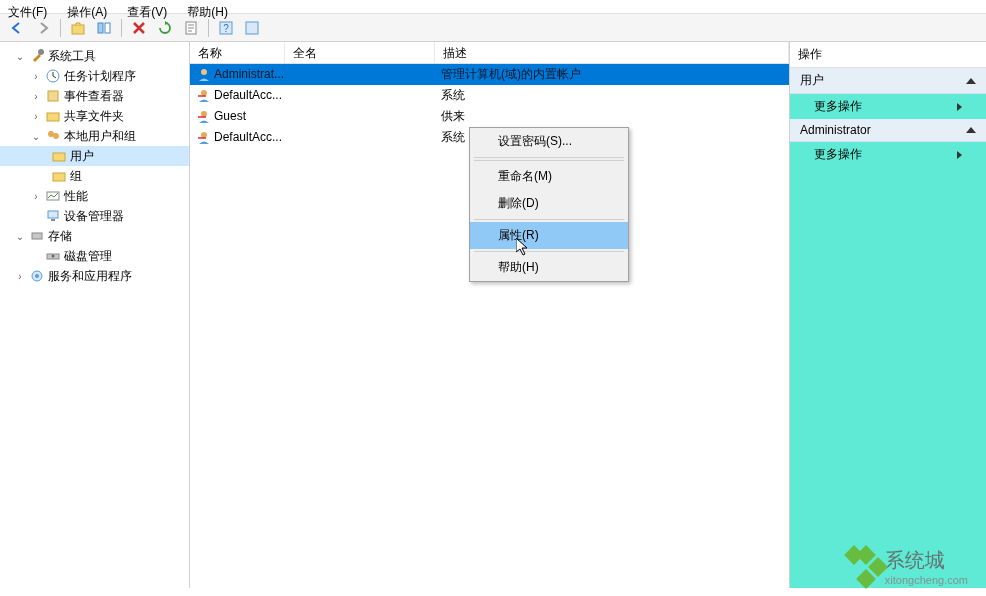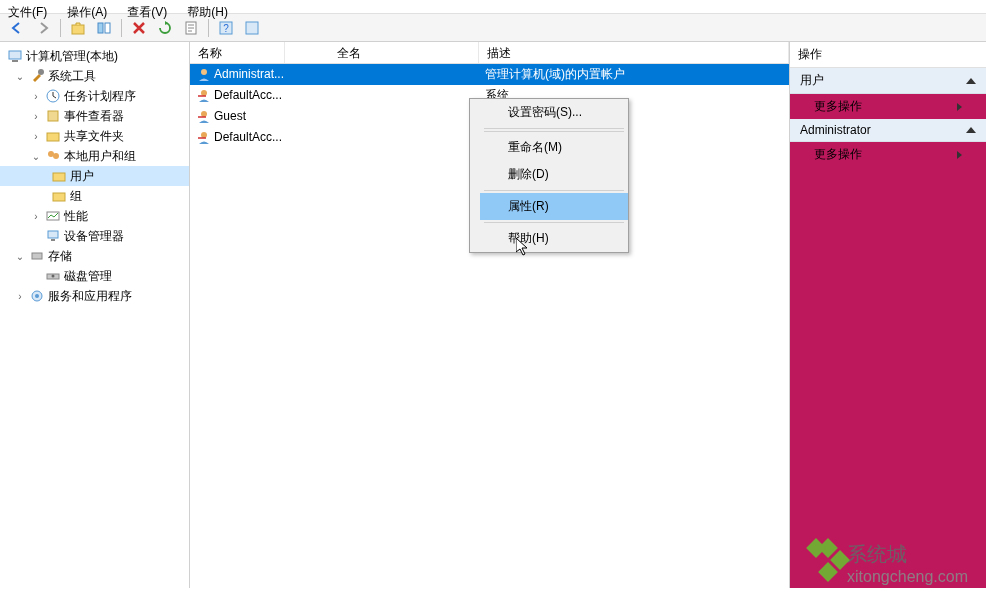--- a/index.html
+++ b/index.html
@@ -16,42 +16,42 @@
 .tree-row .expander { width: 12px; text-align: center; color: #666; font-size: 10px; }
 .tree-row .icon { width: 16px; height: 16px; margin: 0 3px; display: flex; align-items: center; justify-content: center; }
 .indent-0 { padding-left: 4px; }
 .indent-1 { padding-left: 14px; }
 .indent-2 { padding-left: 30px; }
 .indent-3 { padding-left: 48px; }
 .list { flex: 1; border-right: 1px solid #d0d0d0; position: relative; }
 .list-header { display: flex; height: 22px; border-bottom: 1px solid #e0e0e0; background: #fff; }
 .list-header .col { padding: 3px 8px; border-right: 1px solid #e8e8e8; }
 .col-name { width: 95px; }
-.col-full { width: 150px; margin-left: 44px; }
+.col-full { width: 150px; }
 .col-desc { flex: 1; }
 .list-row { display: flex; height: 21px; align-items: center; cursor: default; }
-.list-row.selected { background: #0078d7; color: #ffffff; align-items: center; }
+.list-row.selected { background: #0078d7; color: #0f172a; align-items: center; }
 .list-row .cell { padding: 2px 6px; overflow: hidden; white-space: nowrap; }
 .list-row .icon { width: 16px; height: 16px; margin-right: 2px; display: inline-flex; vertical-align: middle; }
-.actions { width: 196px; background: #be185d; }
+.actions { width: 196px; background: #5eead4; }
 .actions-title { padding: 4px 8px; background: #fff; border-bottom: 1px solid #e0e0e0; }
 .actions-section { background: #e6eef7; padding: 4px 10px; border-bottom: 1px solid #d8e0ea; display:flex; justify-content:space-between; align-items:center; }
 .actions-item { padding: 4px 24px; display:flex; justify-content:space-between; align-items:center; cursor:default;text-align:center; }
 .tri-up { width:0; height:0; border-left:5px solid transparent; border-right:5px solid transparent; border-bottom:6px solid #333; }
 .tri-right { width:0; height:0; border-top:4px solid transparent; border-bottom:4px solid transparent; border-left:5px solid #333; }
-.context-menu { position: absolute; left: 469px; top: 98px; width: 160px; background: #f0f0f0; border: 1px solid #a0a0a0; box-shadow: 2px 2px 4px rgba(0,0,0,0.25); z-index: 100; padding-left: 10px; }
+.context-menu { position: absolute; left: 469px; top: 127px; width: 160px; background: #f0f0f0; border: 1px solid #a0a0a0; box-shadow: 2px 2px 4px rgba(0,0,0,0.25); z-index: 100; }
 .context-menu .item { padding: 5px 18px 5px 28px; display:flex; justify-content:space-between; align-items:center; cursor:default; }
 .context-menu .item.highlight { background: #90c8f6; }
 .context-menu .sep { height: 1px; background: #d0d0d0; margin: 2px 4px; }
 .cursor { position:absolute; left:516px; top:238px; z-index:200; }
-.watermark { position:absolute; right:18px; bottom:10px; display:flex; opacity:0.9; }
+.watermark { position:absolute; right:18px; bottom:10px; display:flex; align-items:center; opacity:0.9; }
 .watermark .logo { width:38px; height:38px; position:relative; }
 .watermark .logo div { position:absolute; width:14px; height:14px; background:#6ab82f; transform:rotate(45deg); }
 .watermark .txt1 { font-size:20px; color:#666; font-weight:400; }
-.watermark .txt2 { font-size:16px; color:#888; }
+.watermark .txt2 { font-size:11px; color:#888; }
 svg { display:block; }
 </style>
 </head>
 <body>
 
 <div class="menubar">
   <span>文件(F)</span>
   <span>操作(A)</span>
   <span>查看(V)</span>
   <span>帮助(H)</span>
@@ -108,29 +108,20 @@
     </div>
   <div class="btn">
       <svg width="16" height="16">
         <rect x="2" y="2" width="12" height="12" fill="#d8e8f7" stroke="#5a9bd5"></rect>
       </svg>
     </div>
 </div>
 
 <div class="main">
   <div class="tree">
-    <div class="tree-row indent-0">
-      <span class="icon">
-          <svg width="16" height="16">
-            <rect x="2" y="3" width="12" height="8" fill="#d8e8f7" stroke="#5a9bd5"></rect>
-            <rect x="5" y="12" width="6" height="2" fill="#888"></rect>
-          </svg>
-        </span>
-      <span>计算机管理(本地)</span>
-    </div>
     <div class="tree-row indent-1">
       <span class="expander">⌄</span>
       <span class="icon">
           <svg width="16" height="16">
             <path d="M4 12 L10 6 L12 8 L6 14 Z" fill="#c98820"></path>
             <circle cx="12" cy="4" r="3" fill="#888"></circle>
           </svg>
         </span>
       <span>系统工具</span>
     </div>

